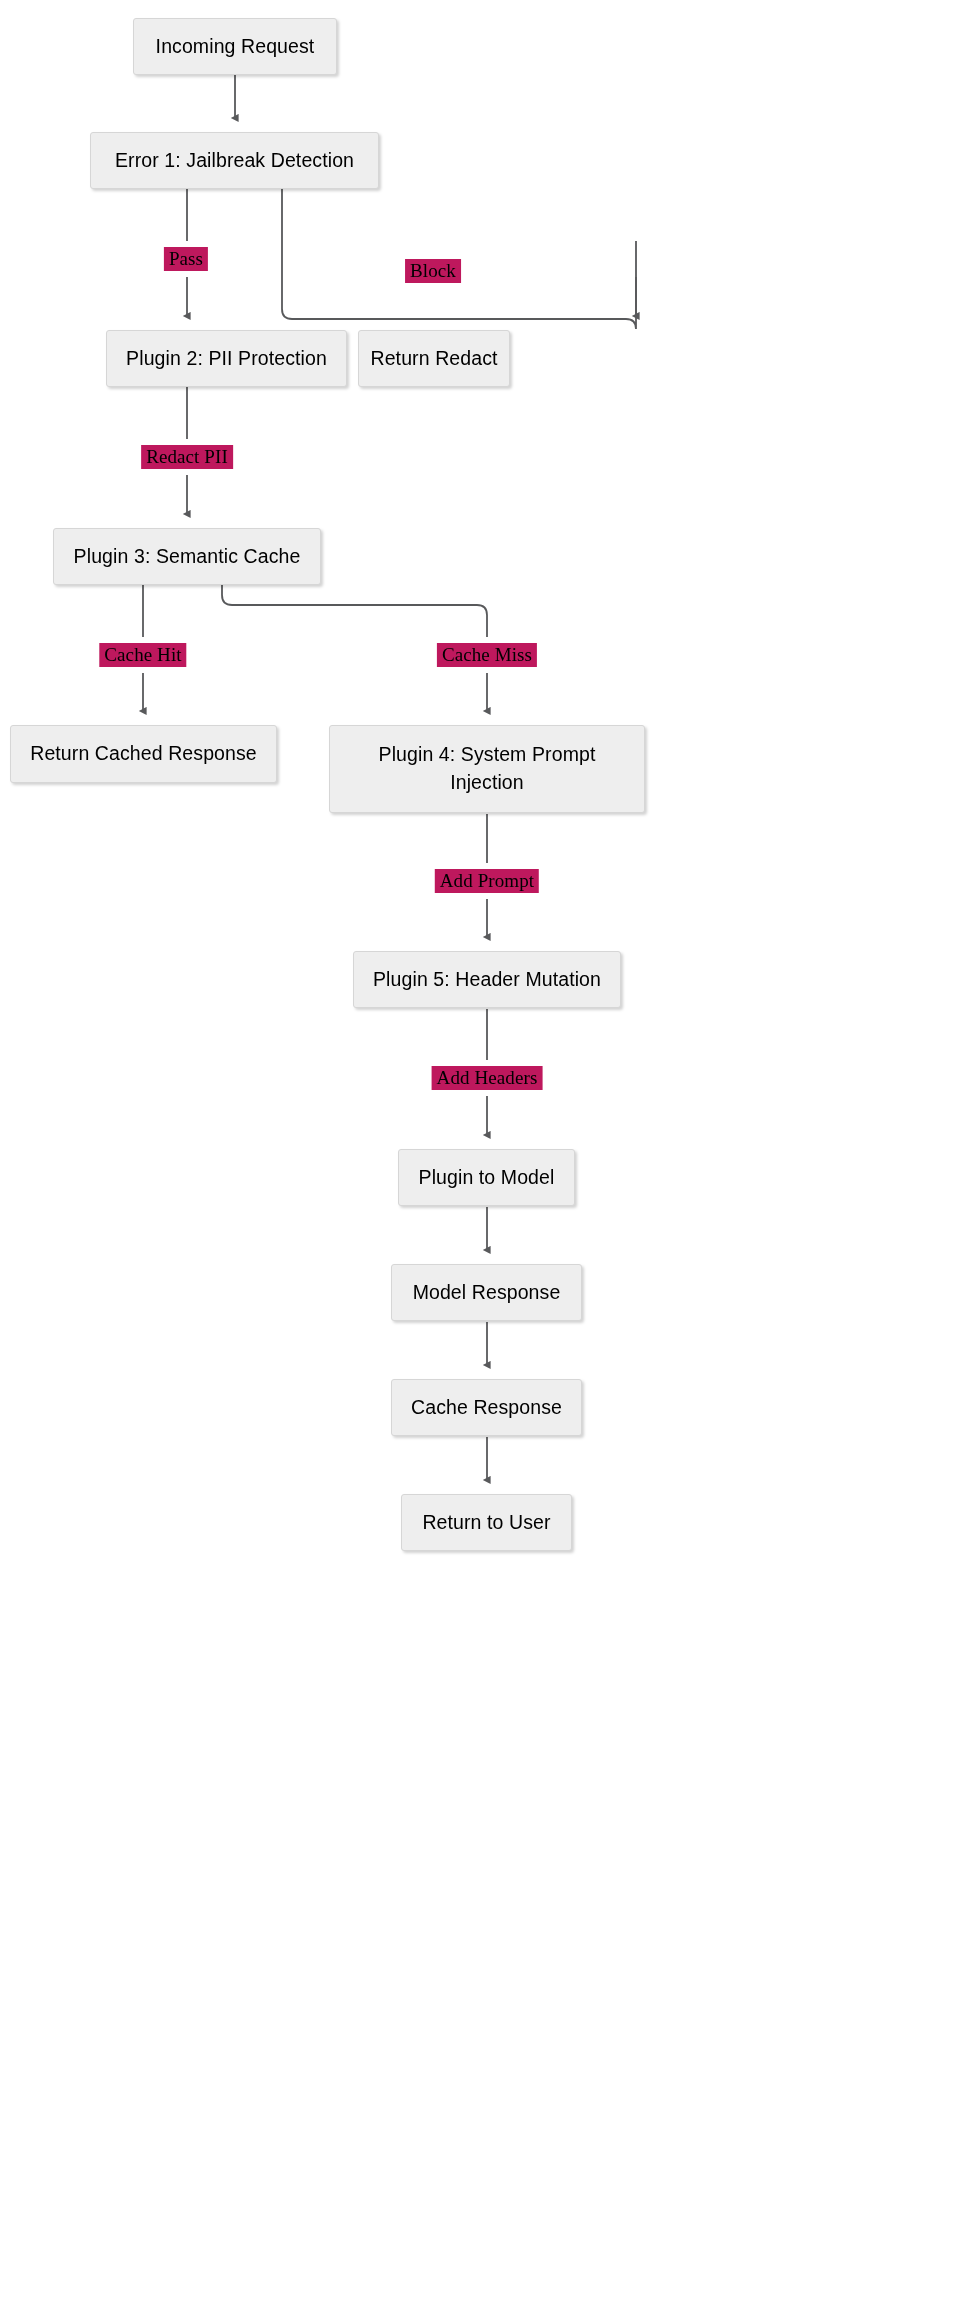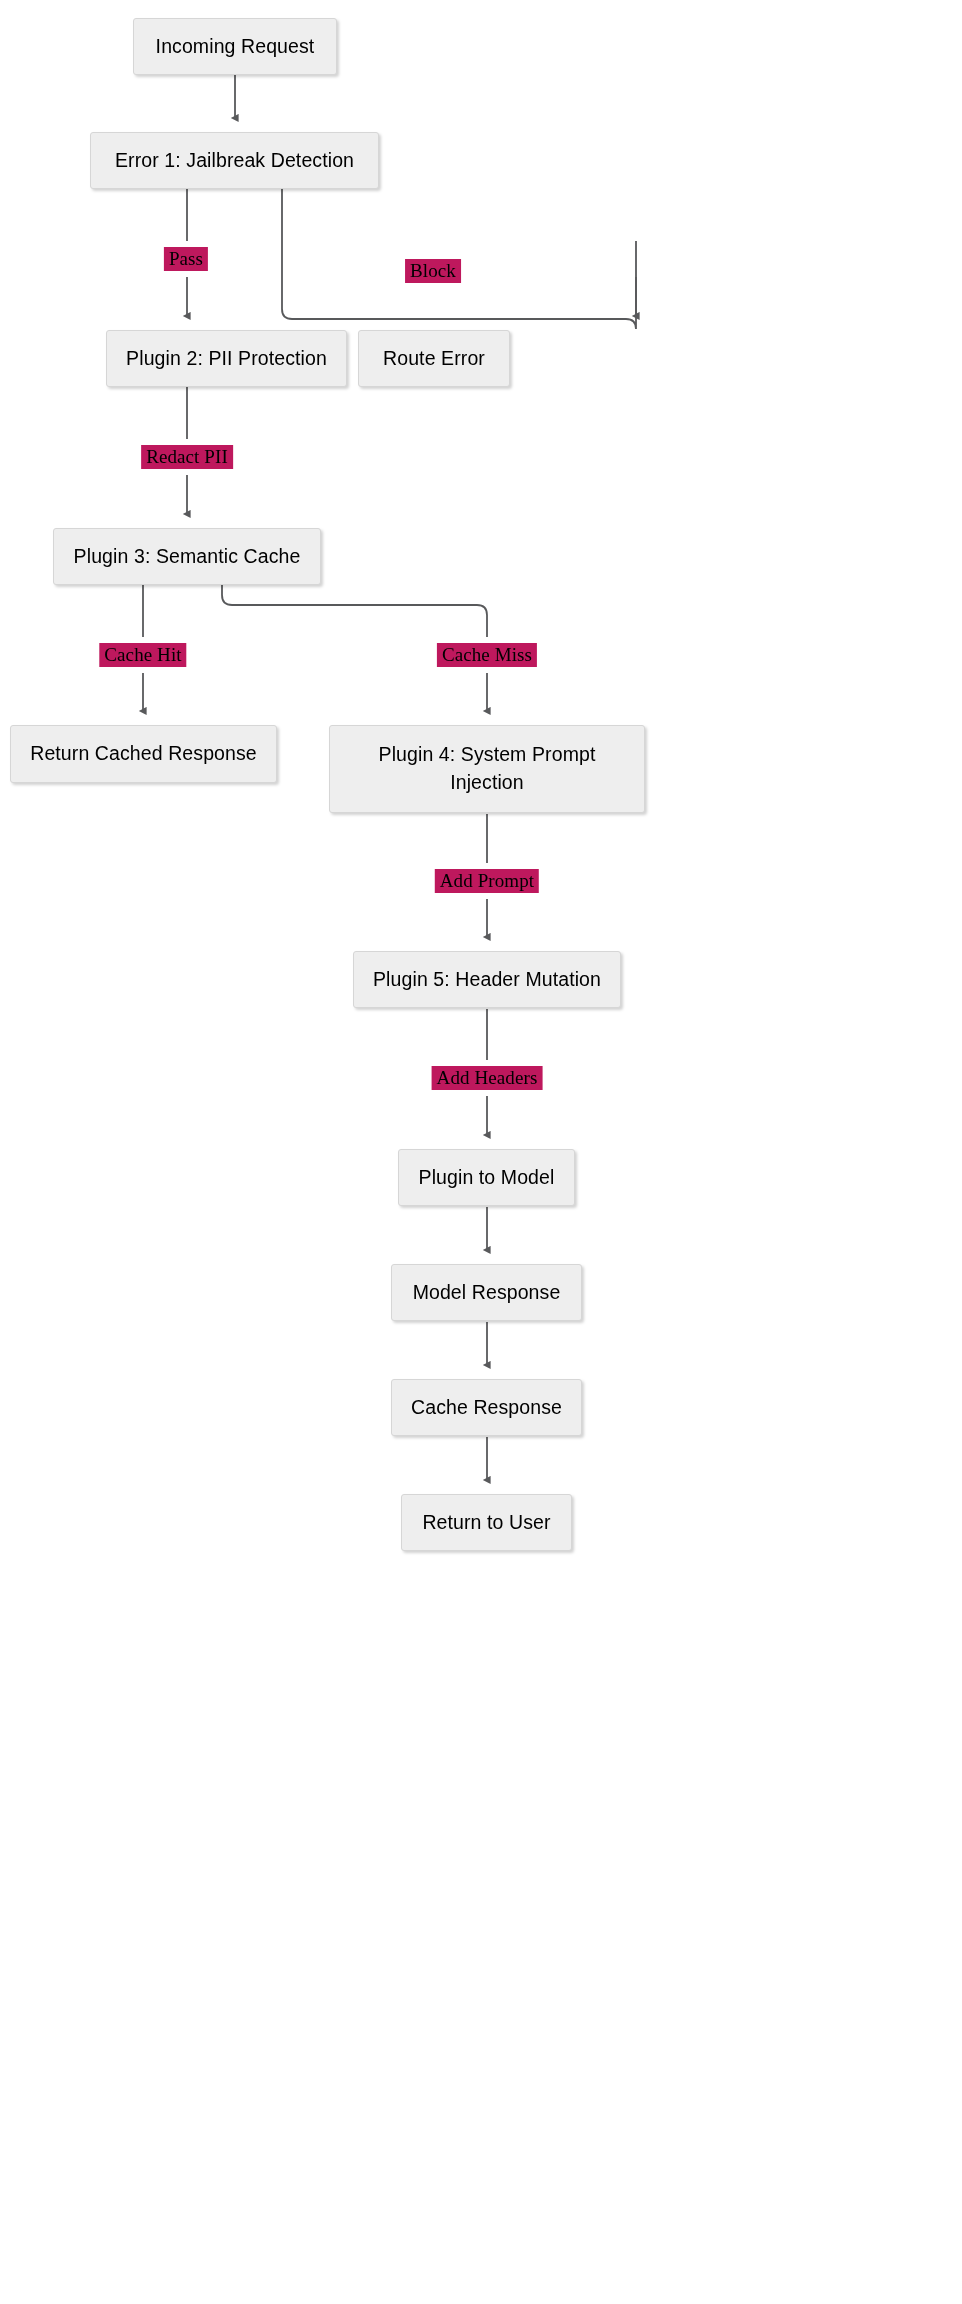--- a/index.html
+++ b/index.html
@@ -97,21 +97,21 @@
       <div class="node" style="left: 133px; top: 18px; width: 204px; height: 57px;">
         <span class="node-label">Incoming Request</span>
       </div>
       <div class="node" style="left: 90px; top: 132px; width: 289px; height: 57px;">
         <span class="node-label">Error 1: Jailbreak Detection</span>
       </div>
       <div class="node" style="left: 66px; top: 330px; width: 241px; height: 57px; margin-left: 40px;">
         <span class="node-label">Plugin 2: PII Protection</span>
       </div>
       <div class="node" style="left: 358px; top: 330px; width: 152px; height: 57px;">
-        <span class="node-label">Route Error</span>
+        <span class="node-label">Return Redact</span>
       </div>
       <div class="node" style="left: 53px; top: 528px; width: 268px; height: 57px;">
         <span class="node-label">Plugin 3: Semantic Cache</span>
       </div>
       <div class="node" style="left: 10px; top: 725px; width: 267px; height: 58px;">
         <span class="node-label">Return Cached Response</span>
       </div>
       <div class="node" style="left: 329px; top: 725px; width: 316px; height: 88px;">
         <span class="node-label">Plugin 4: System Prompt
 Injection</span>

